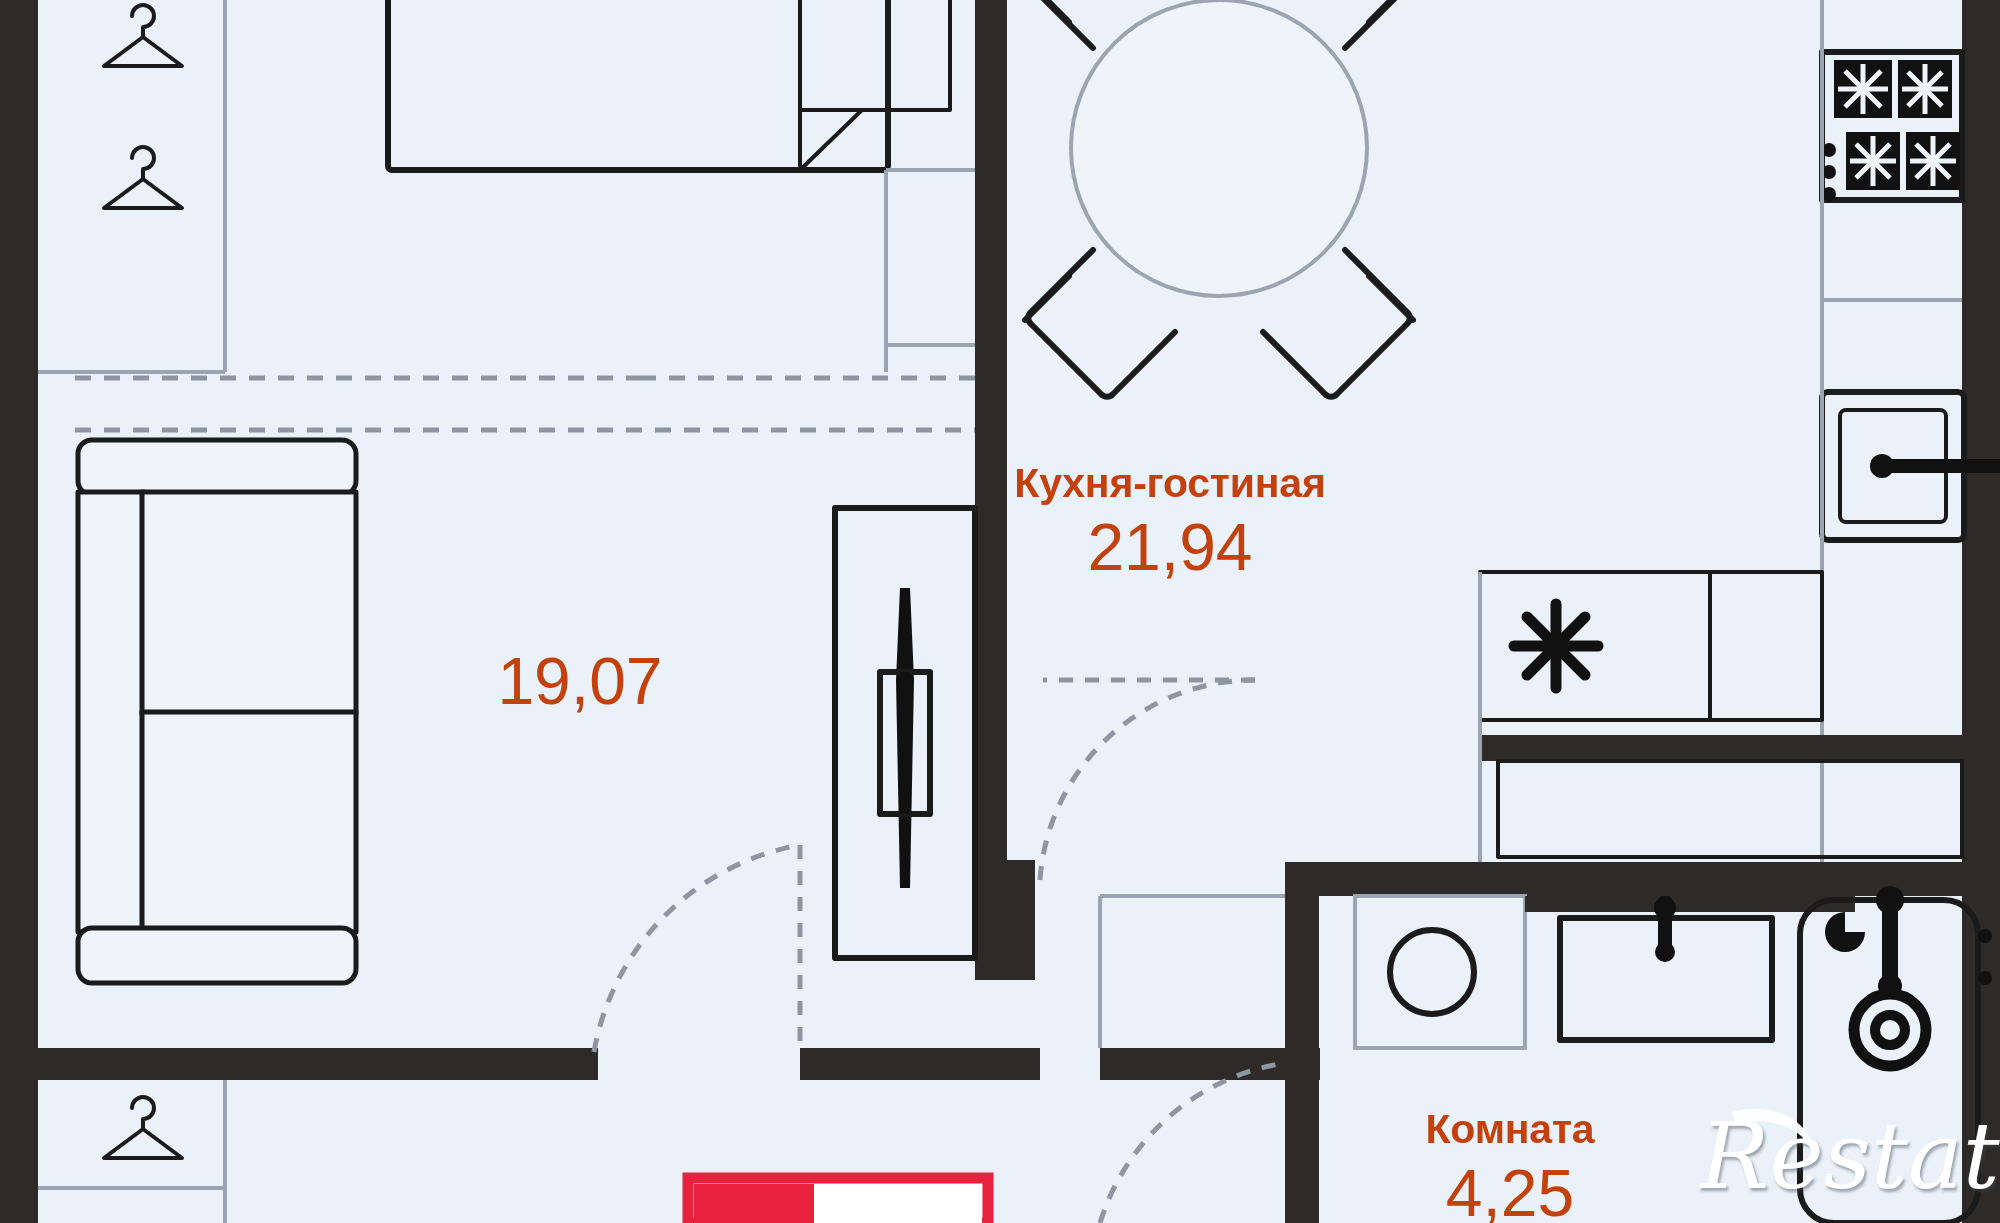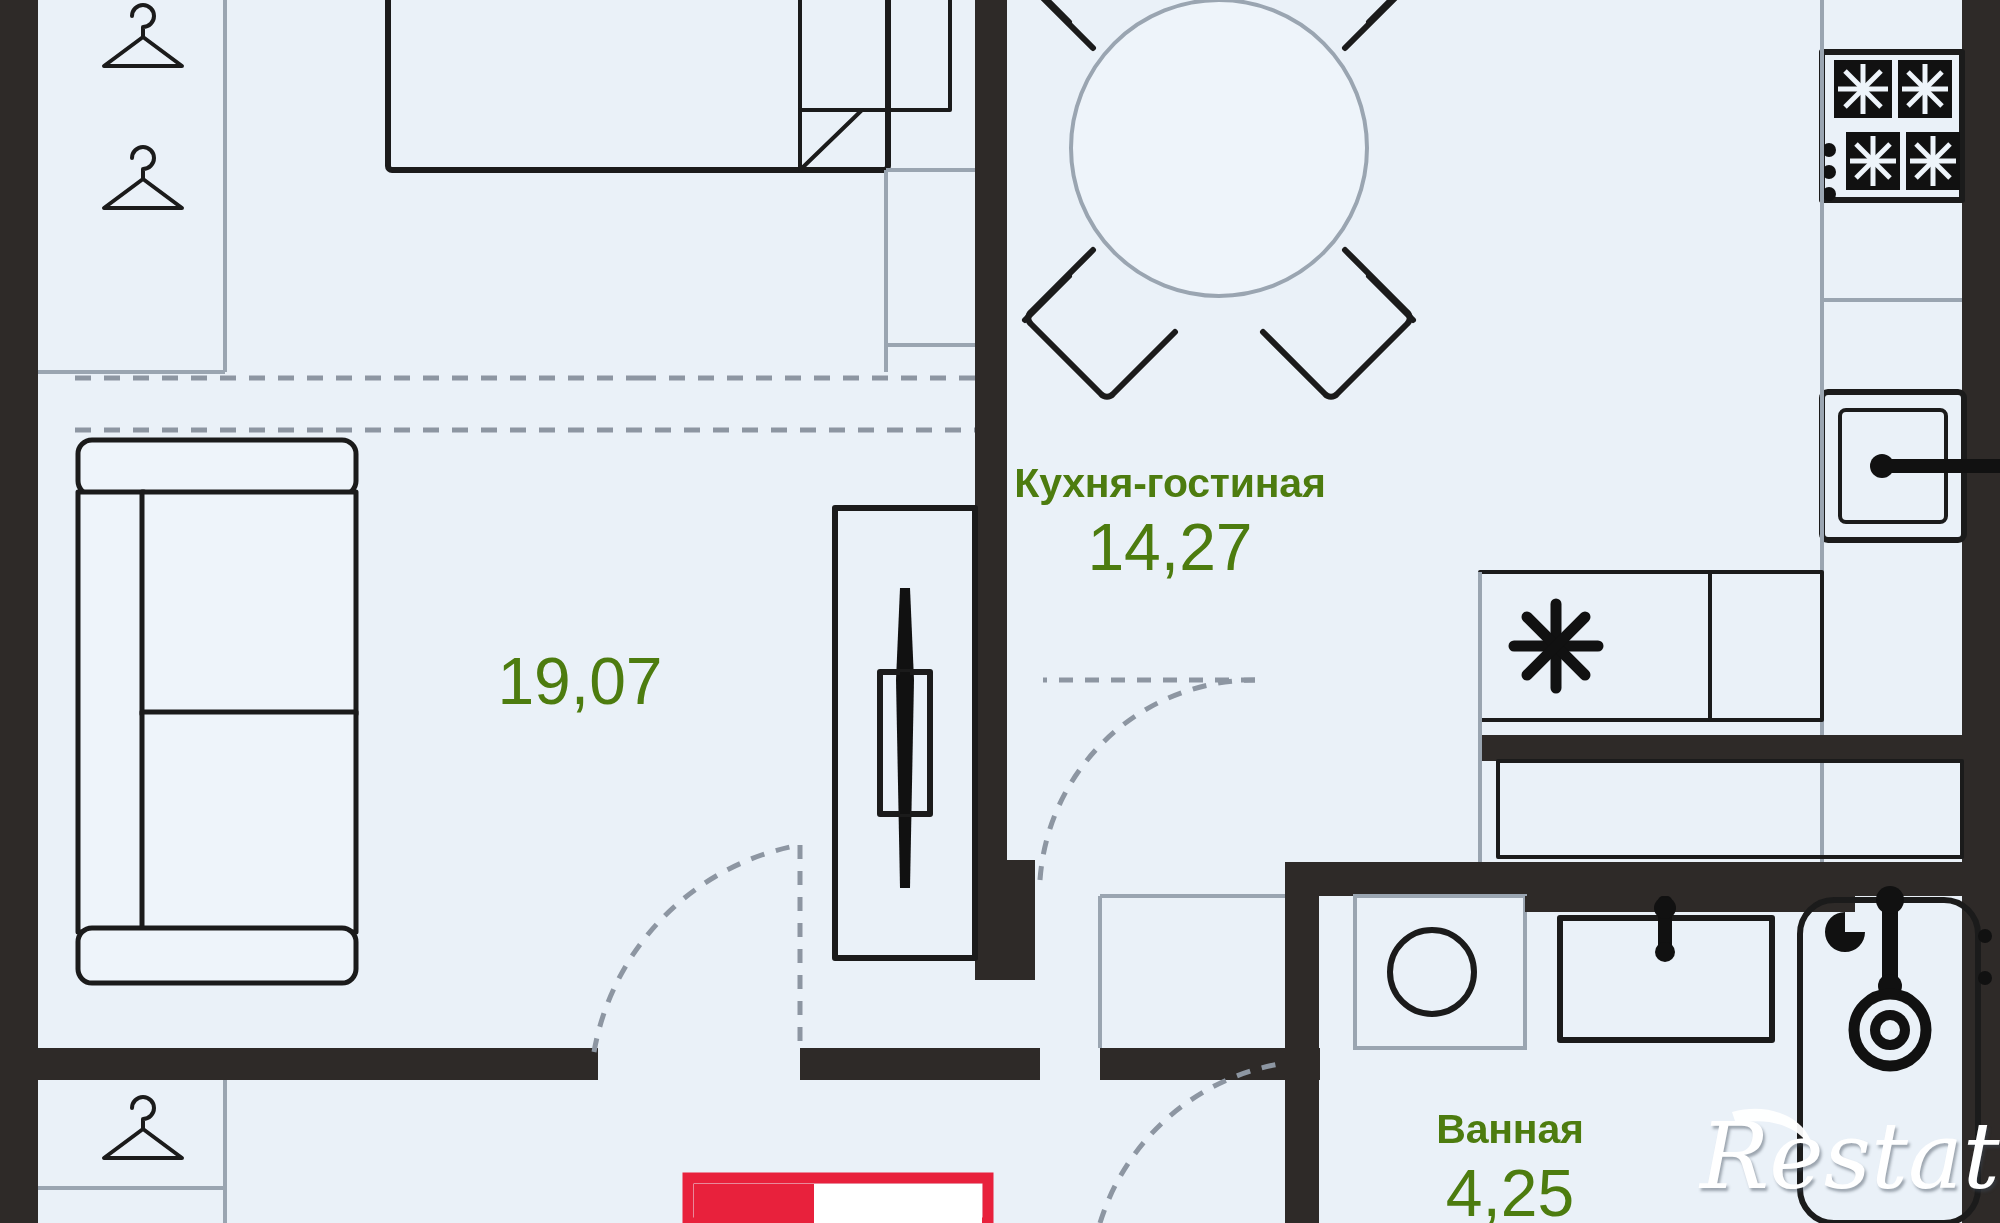--- a/index.html
+++ b/index.html
@@ -21,21 +21,21 @@
     position: absolute;
     left: 0;
     top: 0;
     width: 2000px;
     height: 1223px;
     display: block;
   }
   .room-label {
     position: absolute;
     text-align: center;
-    color: #4d7c0f;
+    color: #c2410c;
     font-family: "Liberation Sans", sans-serif;
     line-height: 1.04;
     white-space: nowrap;
     pointer-events: none;
   }
   .room-label .rl-name {
     display: block;
     font-size: 41px;
     font-weight: 700;
     letter-spacing: -0.2px;
@@ -322,29 +322,29 @@
 
     <g>
       <line class="partition" x1="1100" y1="896" x2="1285" y2="896"></line>
       <line class="partition" x1="1100" y1="896" x2="1100" y2="1048"></line>
     </g>
 
   </svg>
 
   <div class="room-label" id="label-kitchen">
     <span class="rl-name">Кухня-гостиная</span>
-    <span class="rl-area">14,27</span>
+    <span class="rl-area">21,94</span>
   </div>
 
   <div class="room-label" id="label-room">
     <span class="rl-area">19,07</span>
   </div>
 
   <div class="room-label" id="label-bath">
-    <span class="rl-name">Ванная</span>
+    <span class="rl-name">Комната</span>
     <span class="rl-area">4,25</span>
   </div>
 
   <svg id="wm-swoosh" viewBox="0 0 120 110">
     <path d="M20 14 C62 2 104 24 102 62 C100 34 62 16 24 26 Z" fill="#ffffff" opacity="0.95"></path>
   </svg>
   <div id="watermark">
     <span class="wm-r">R</span><span>estate</span>
   </div>
 

